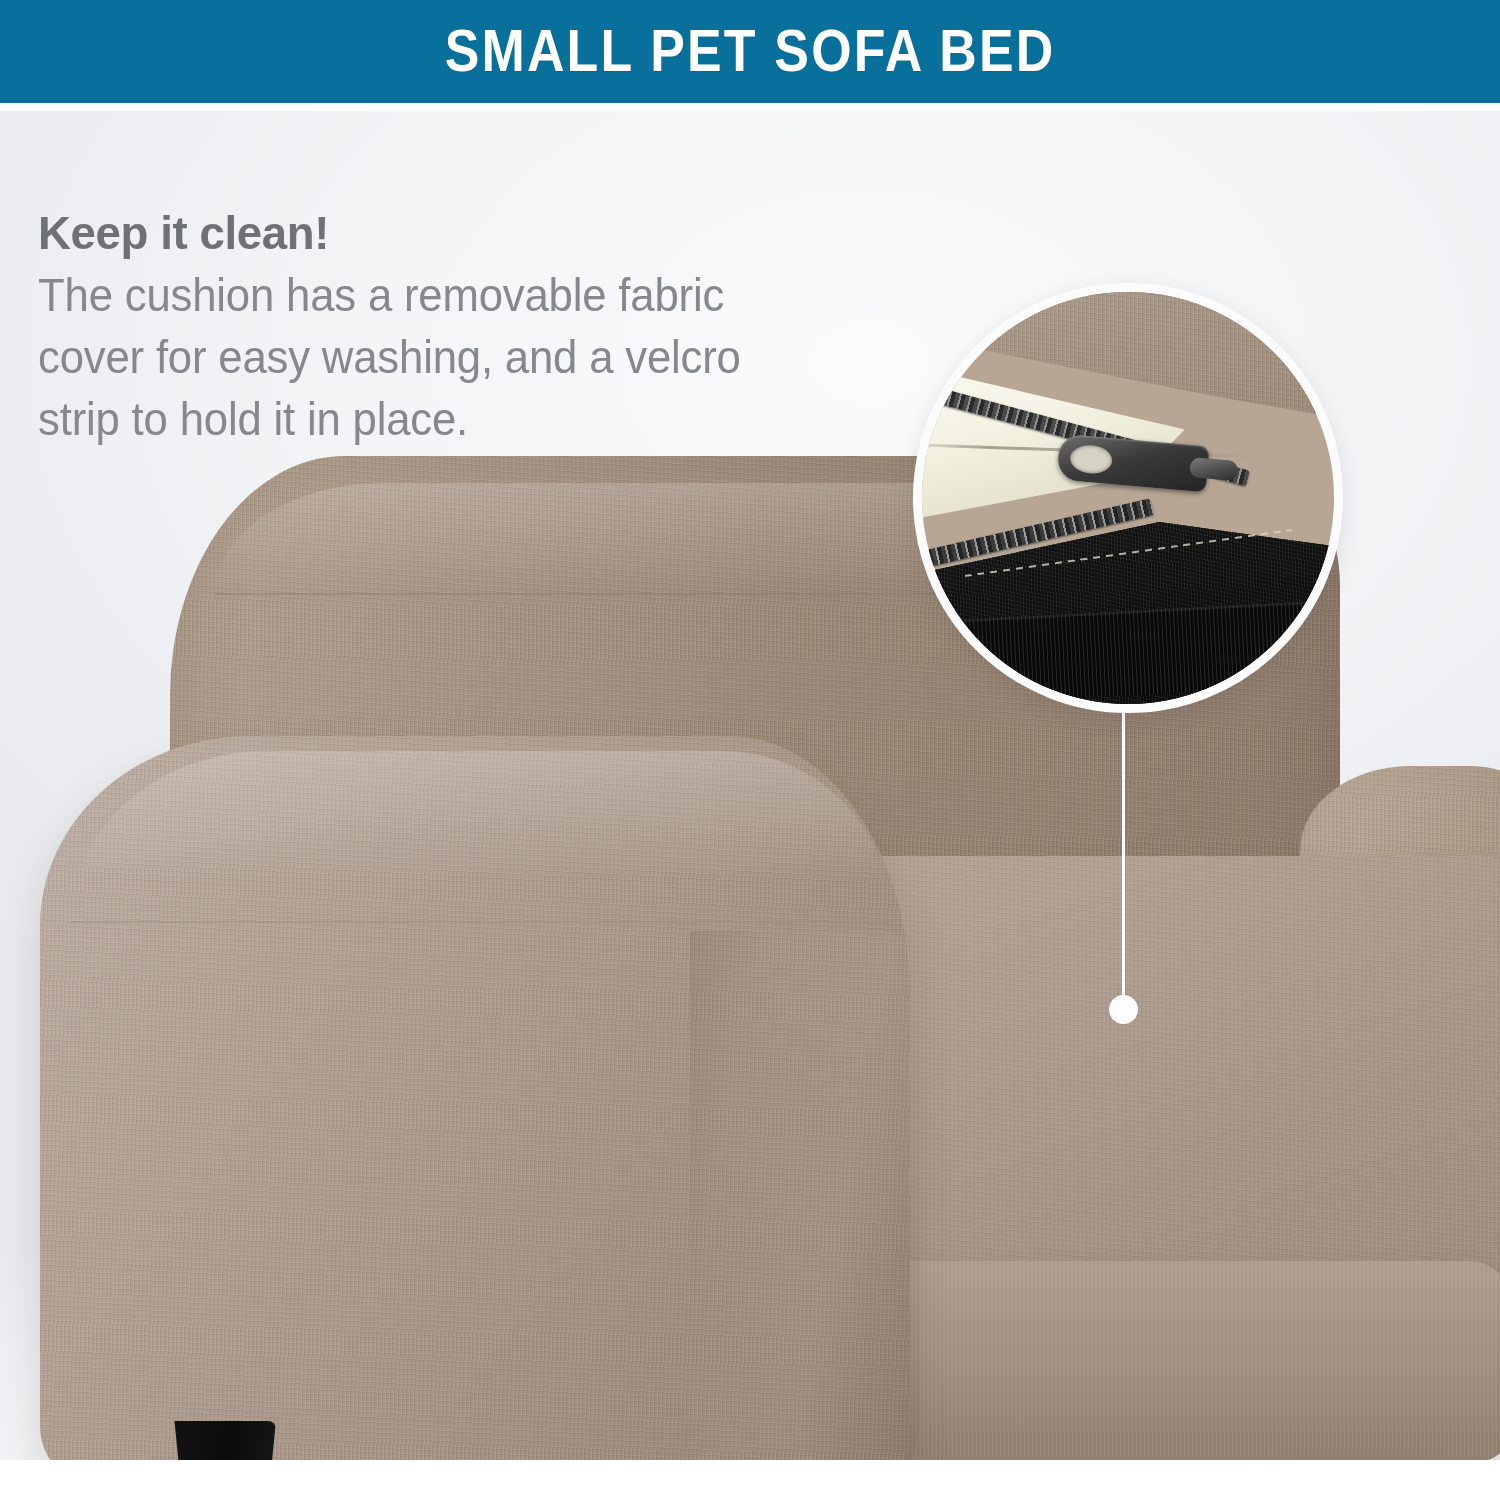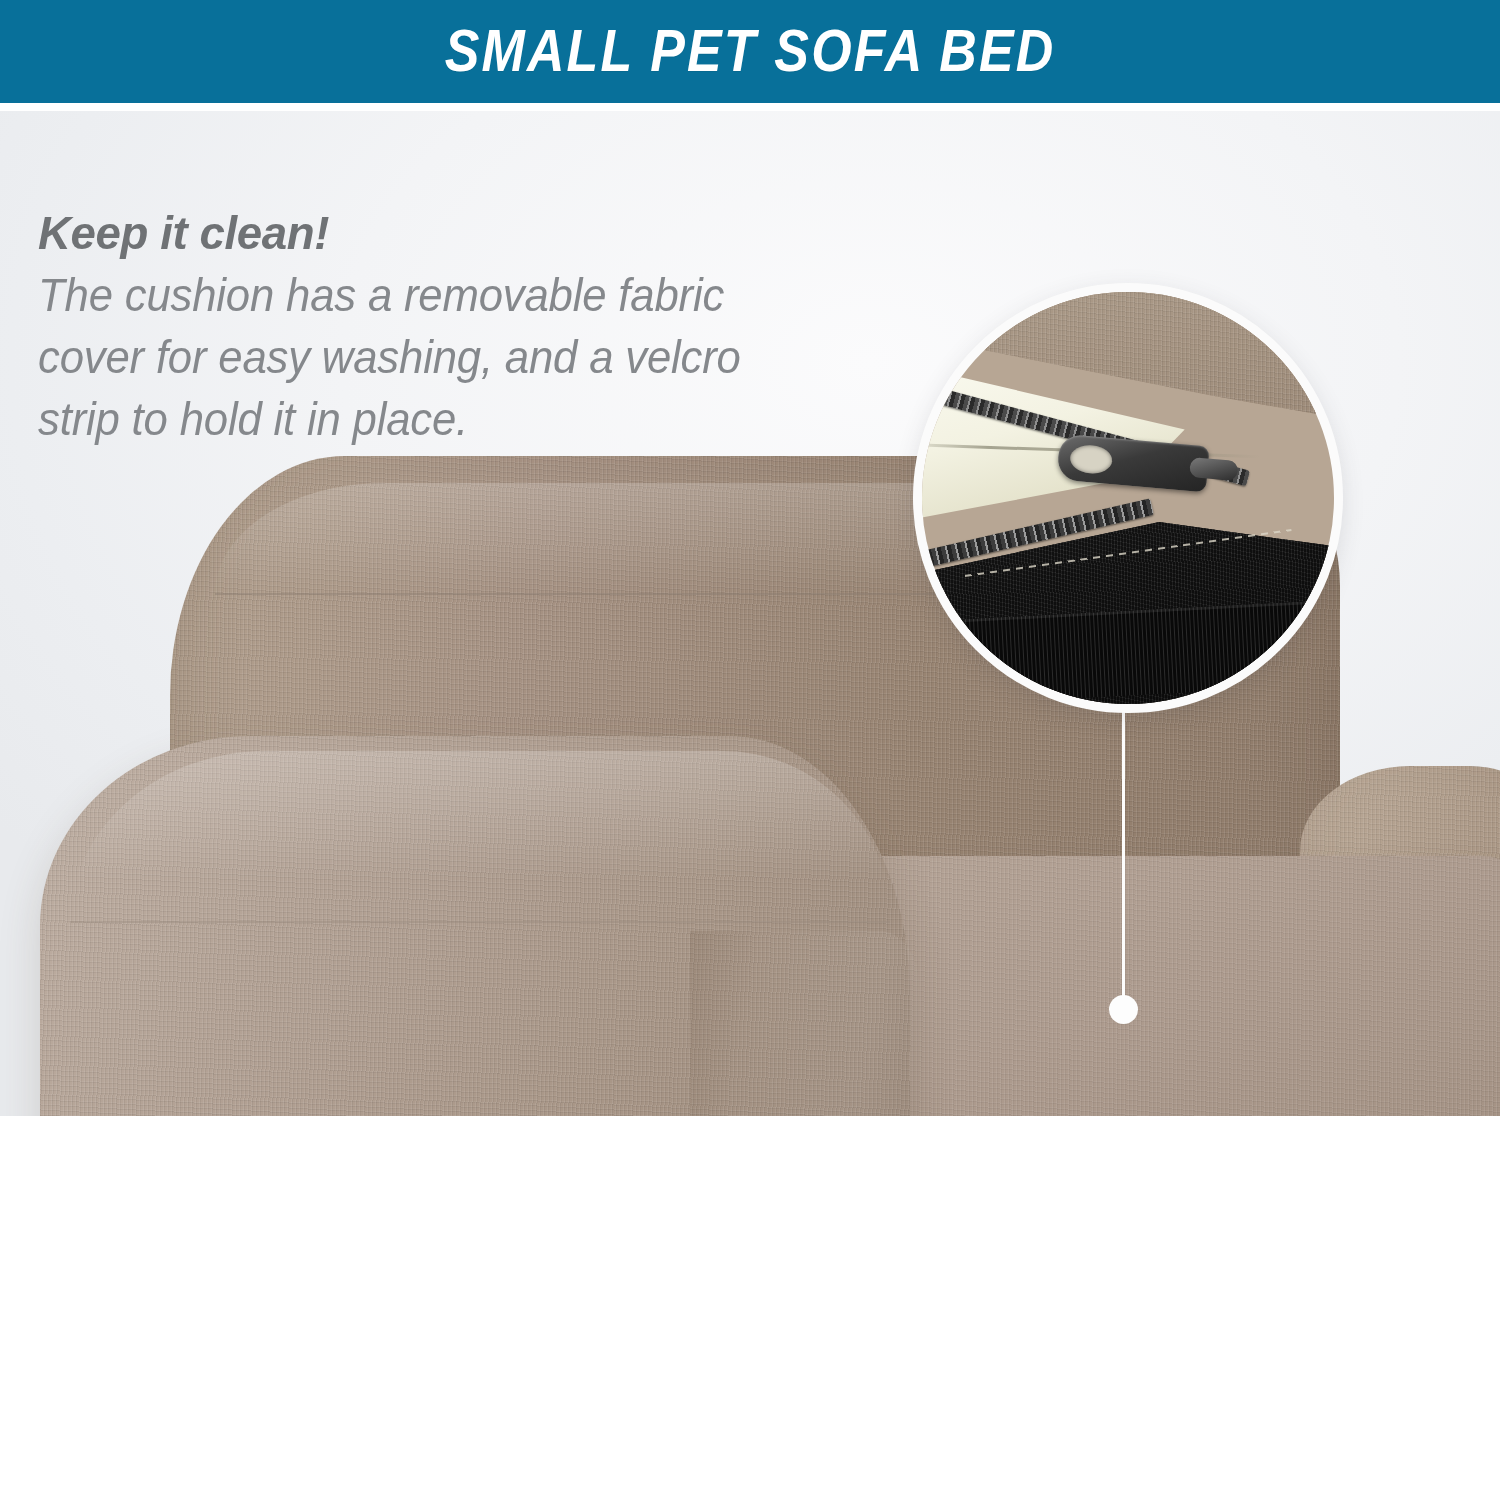--- a/index.html
+++ b/index.html
@@ -3,25 +3,24 @@
 <meta charset="utf-8">
 <style>
   html, body {
     margin: 0;
     padding: 0;
     background: #ffffff;
   }
   .page {
     position: relative;
     width: 1500px;
-    height: 1116px;
+    height: 1460px;
     overflow: hidden;
     font-family: "Liberation Sans", sans-serif;
     background: #ffffff;
-    font-style: italic;
   }
 
   
   .banner {
     position: absolute;
     left: 0; top: 0;
     width: 1500px;
     height: 103px;
     background: #08709A;
     display: flex;

